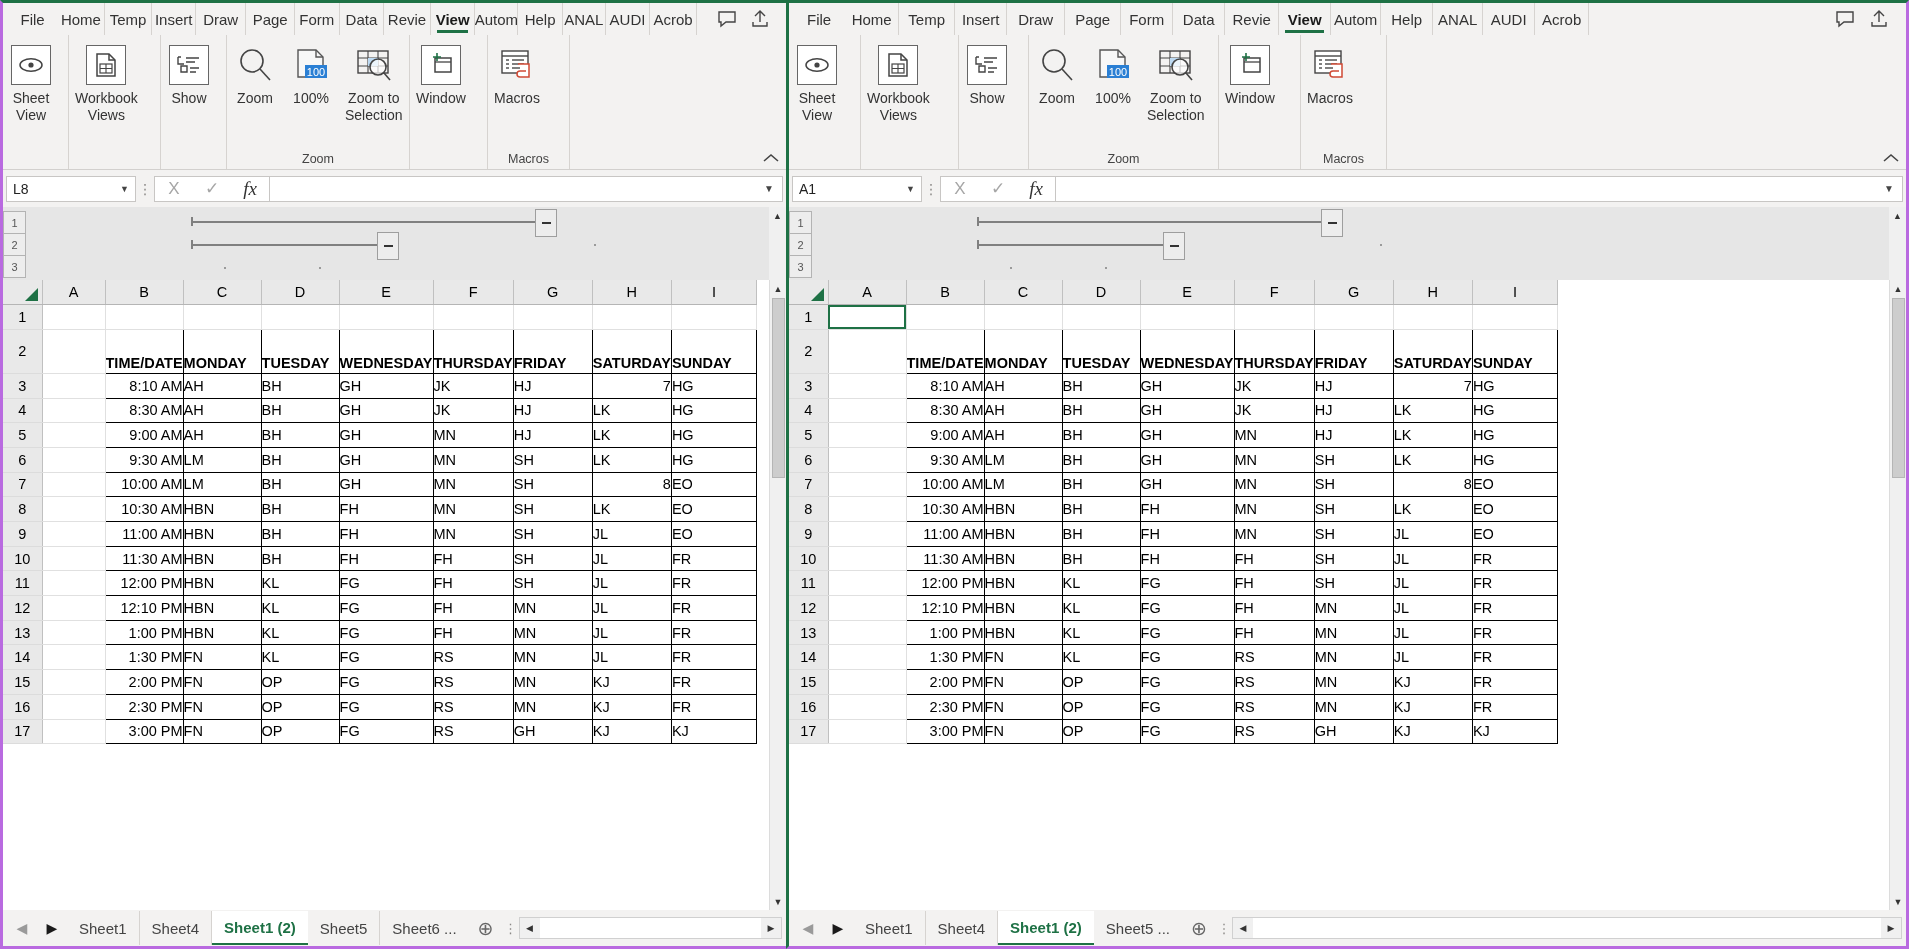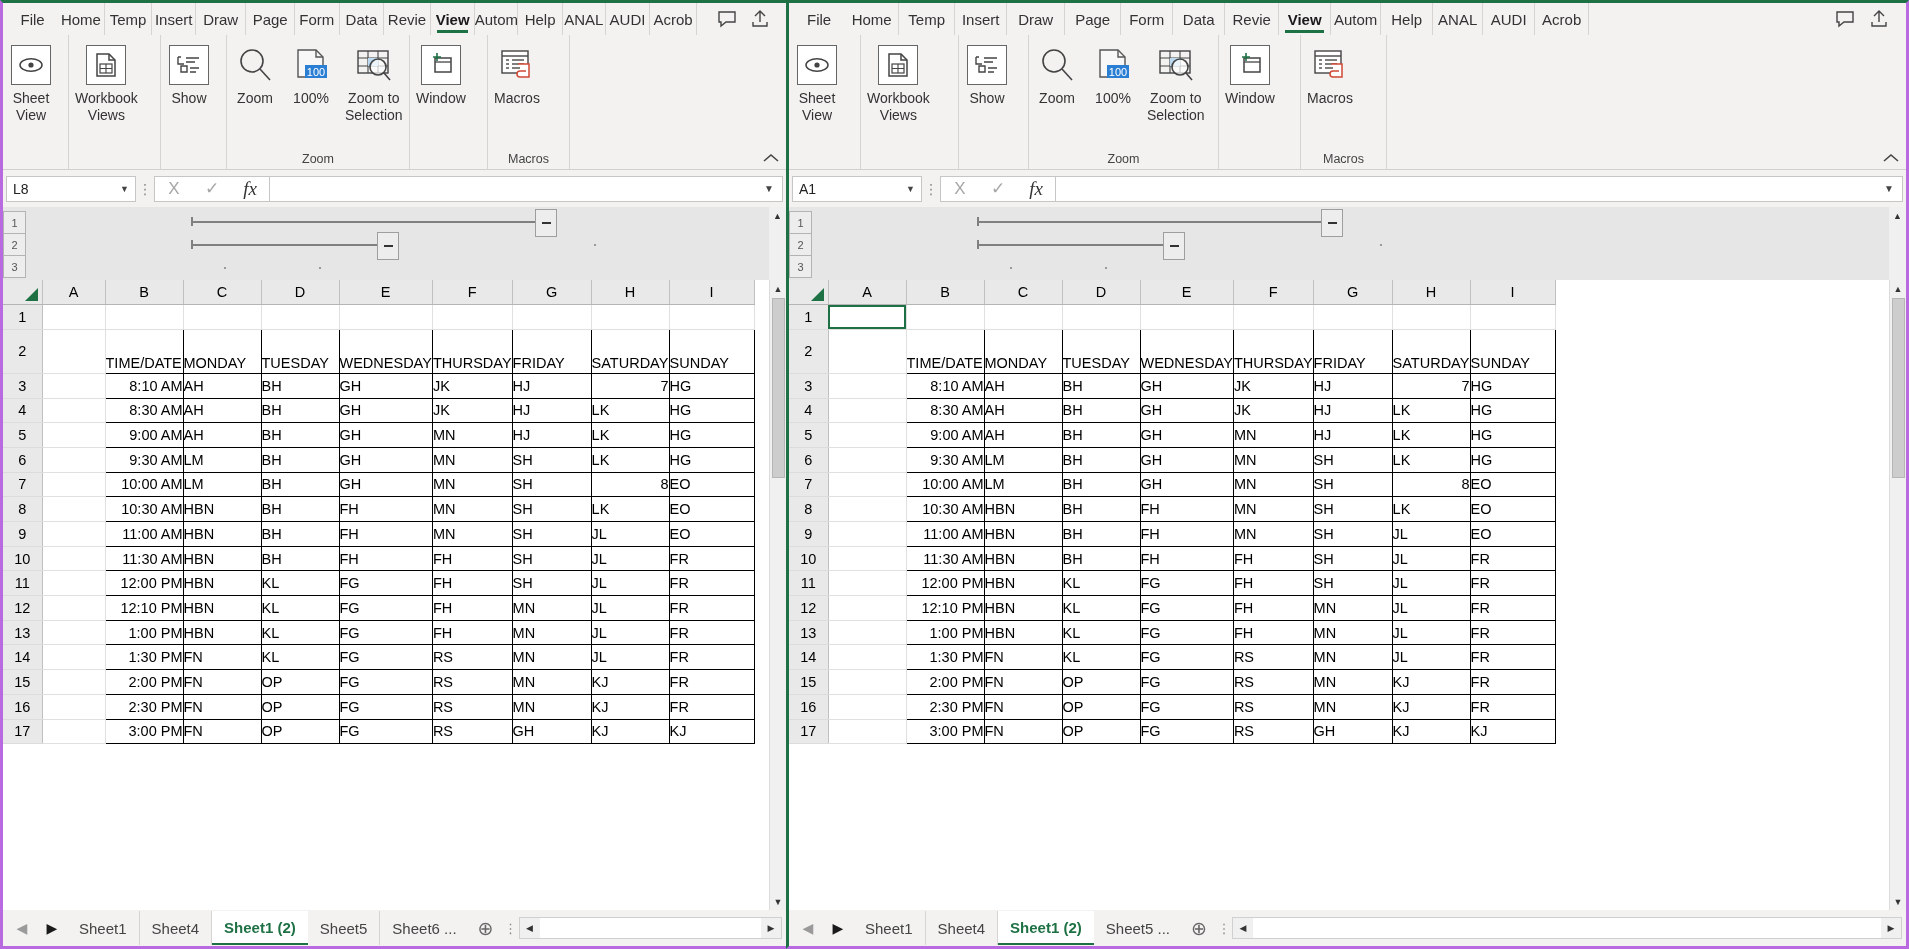--- a/index.html
+++ b/index.html
@@ -98,21 +98,21 @@
           border-bottom:1px solid #b5b5b5; text-align:center; font-weight:normal;
           color:#333; font-size:14.5px; height:25px; }
   .rowh { width:39px; background:#e9e9e9; border-right:1px solid #c0c0c0;
           border-bottom:1px solid #dcdcdc; text-align:center; color:#333;
           font-size:14.5px; }
   .cell { border-right:1px solid #e0e0e0; border-bottom:1px solid #e0e0e0;
           padding:0 2px; }
   .b  { border:1px solid #000 !important; padding:0 2px; }
   .b.r { text-align:right; }
   .hdr2 { white-space:normal !important; line-height:20px; font-size:14.5px;
-          vertical-align:bottom; height:44px; }
+          vertical-align:bottom; height:44px;font-weight:bold; }
   tr.r2 td { height:44px; }
   .selcell { outline:2px solid #1e7145; outline-offset:-2px; }
 
   
   .vsb { width:17px; background:#f0f0f0; border-left:1px solid #dcdcdc;
          display:flex; flex-direction:column; align-items:center; }
   .sbbtn { width:17px; height:17px; display:flex; align-items:center;
            justify-content:center; font-size:9px; color:#333; background:#f0f0f0; }
   .sbthumb { width:13px; background:#cdcdcd; border:1px solid #b5b5b5; margin:1px 0; }
   .sbtrack { flex:1; }

